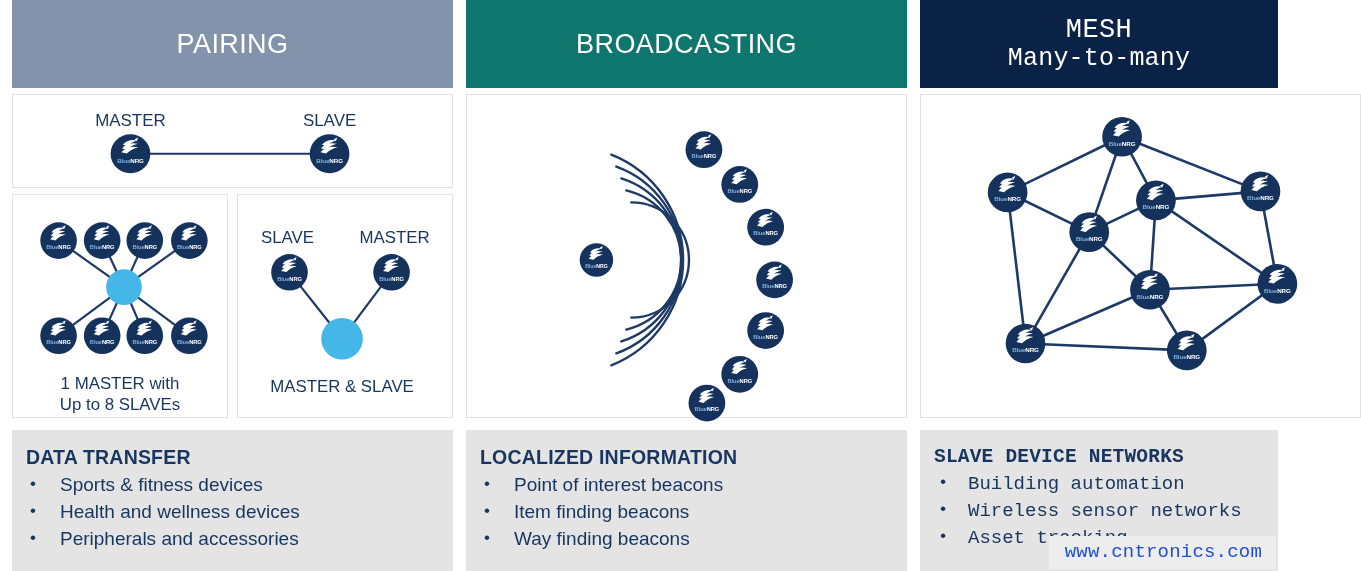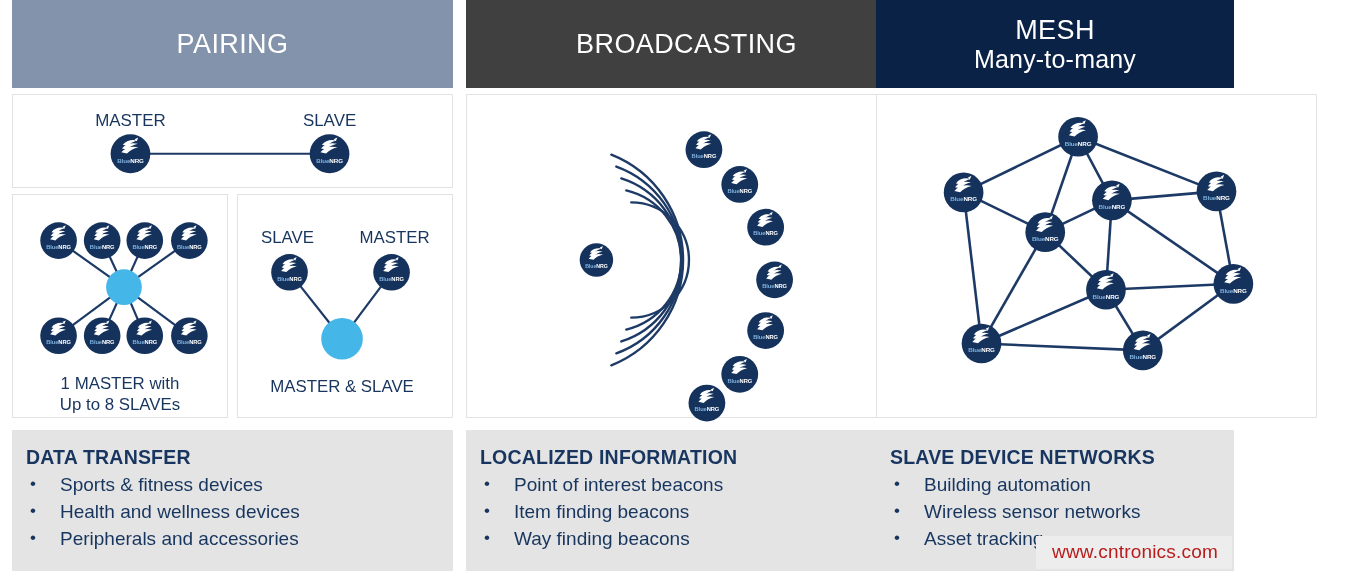--- a/index.html
+++ b/index.html
@@ -4,21 +4,21 @@
 <style>
   * { box-sizing: border-box; margin:0; padding:0; }
   html,body { width:1361px; height:571px; background:#ffffff; }
   body { font-family:"Liberation Sans", sans-serif; overflow:hidden; }
 
   .page { position:relative; width:1361px; height:571px; background:#fff; }
 
   .col { position:absolute; top:0; height:571px; display:flex; flex-direction:column; }
   .col-1 { left:12px;   width:441px; }
   .col-2 { left:466px; width:441px; }
-  .col-3 { left:876px; width:358px; }
+  .col-3 { left:920px; width:358px;font-family:Liberation Mono, monospace; }
 
   
   .hdr {
     height:88px; width:100%;
     display:flex; flex-direction:column;
     align-items:center; justify-content:center;
     color:#ffffff; line-height:1.12;
   }
   .hdr .l1 { font-size:27px; letter-spacing:0.4px; }
   .hdr .l2 { font-size:25px; letter-spacing:0.2px; }
@@ -165,21 +165,21 @@
           </li>
         <li>
             <span class="bu">•</span>
             <span>Peripherals and accessories</span>
           </li>
       </ul>
     </div>
   </div>
 
   <div class="col col-2">
-    <div class="hdr" id="hdr2" style="background: #404040;">
+    <div class="hdr" id="hdr2" style="background: #0f766e;">
       <div class="l1">BROADCASTING</div>
     </div>
 
     <div class="diagram-region">
       <div class="dbox box-full">
         <div class="svgwrap">
           <svg viewBox="0 0 441 324" preserveAspectRatio="none">
             <g fill="none" stroke="#1d3a66" stroke-width="2.4" stroke-linecap="round">
               <path d="M 165 108 A 58 58 0 0 1 165 224"></path>
               <path d="M 160 96  A 72 72 0 0 1 160 236"></path>
@@ -310,21 +310,21 @@
           </li>
         <li>
             <span class="bu">•</span>
             <span>Wireless sensor networks</span>
           </li>
         <li>
             <span class="bu">•</span>
             <span>Asset tracking</span>
           </li>
       </ul>
-      <div class="watermark" style="color: #b91c1c;">www.cntronics.com</div>
+      <div class="watermark" style="color: #1d4ed8;">www.cntronics.com</div>
     </div>
   </div>
 
   <svg width="0" height="0" style="position:absolute" aria-hidden="true">
     <defs>
       <g id="bnode">
         <circle cx="0" cy="0" r="21" fill="#15325c"></circle>
         <g transform="translate(0,-6.5) scale(0.95)" fill="#ffffff">
           <path d="M -8.5 -3.2 C -5 -8.4 1.5 -9.8 7.6 -8.2 C 3.0 -7.0 -0.6 -5.0 -3.2 -2.0 Z"></path>
           <path d="M -9.5 1.0 C -5.6 -4.6 1.6 -6.2 8.2 -4.4 C 3.2 -3.2 -0.8 -1.0 -3.6 2.2 Z"></path>

